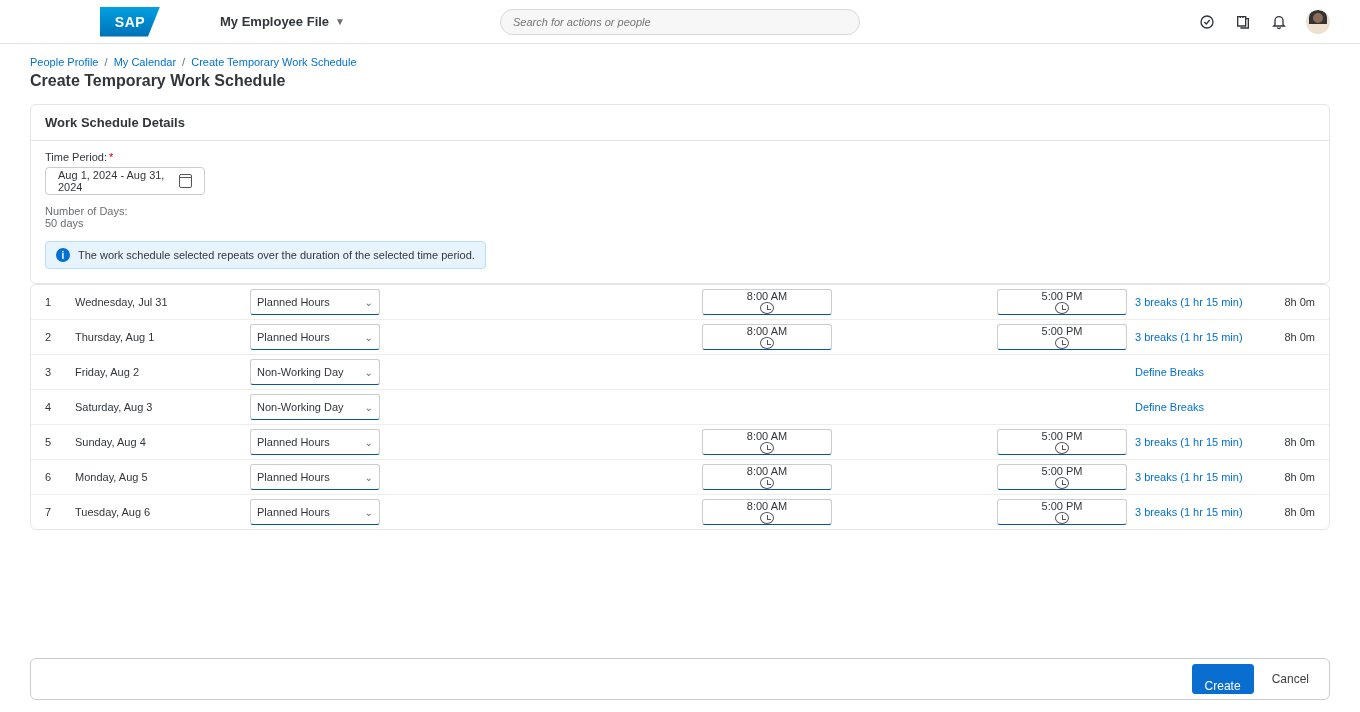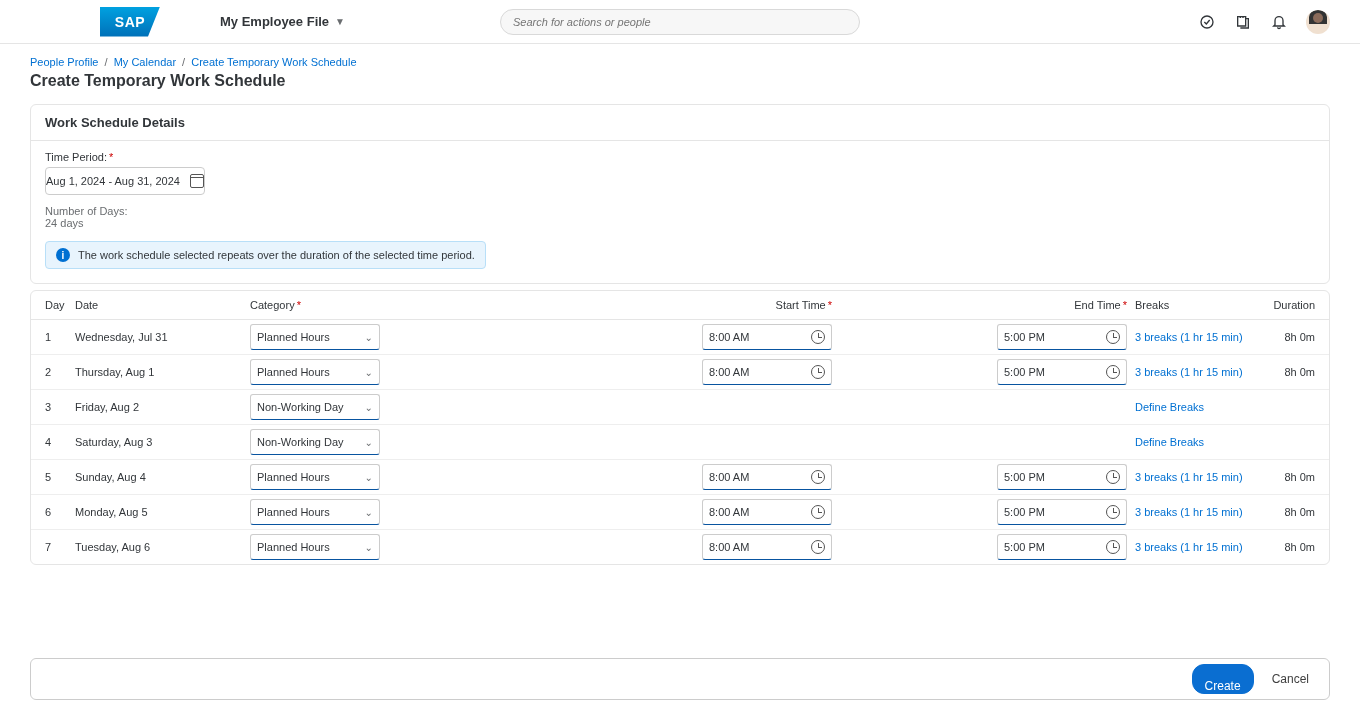--- a/index.html
+++ b/index.html
@@ -117,37 +117,37 @@
       font-size: 16px;
       font-weight: bold;
       padding: 0 30px 14px;
     }
     
     
     .panel {
       background: #fff;
       border: 1px solid #e5e5e5;
       border-radius: 6px;
-      margin-bottom: 6px;
+      margin-bottom: 0;
     }
     .panel-title {
       font-size: 13px;
       font-weight: bold;
       padding: 10px 14px;
       border-bottom: 1px solid #e5e5e5;
     }
     .panel-body { padding: 10px 14px 14px; }
     .field-label { font-size: 11px; color: #32363a; margin-bottom: 4px; display: block; }
     .req { color: #c00; margin-left: 2px; }
     .date-input {
       border: 1px solid #ccc;
       border-radius: 4px;
       height: 28px;
       width: 160px;
-      padding: 0 0;
+      padding: 0 12px;
       display: flex;
       align-items: center;
       justify-content: space-between;
       font-size: 11px;
       background: #fff;
     }
     .muted { color: #6a6d70; font-size: 11px; }
     .days-line { margin-top: 10px; }
     .info-strip {
       margin-top: 12px;
@@ -219,20 +219,21 @@
       border: 1px solid #ccc;
       border-bottom: 1px solid #0854a0;
       border-radius: 3px;
       padding: 0 6px;
       display: inline-flex;
       align-items: center;
       justify-content: space-between;
       font-size: 11px;
       background: #fff;
       margin-left: auto;
+      flex-direction: column;
     }
     .link { color: #0070d2; cursor: pointer; }
     .clock {
       width: 14px; height: 14px;
       border: 1px solid #555; border-radius: 50%;
       position: relative;
       display:inline-block;
     }
     .clock::after {
       content:""; position:absolute; left:6px; top:2px; width:1px; height:5px; background:#555;
@@ -258,21 +259,21 @@
       border: 1px solid #ccc;
       border-radius: 6px;
       display:flex;
       align-items:center;
       justify-content:flex-end;
       padding: 0 12px;
       gap: 10px;
     }
     .btn-primary {
       background: #0a6ed1; color:#fff; border:1px solid #0a6ed1;
-      height: 18px; padding: 14px 12px; border-radius: 12px; font-size:12px; cursor:pointer;
+      height: 18px; padding: 14px 12px; border-radius: 3px; font-size:12px; cursor:pointer;
     }
     .btn-trans {
       background: transparent; color:#404040; border:none;
       height: 26px; padding: 0 8px; font-size:12px; cursor:pointer;
     }
     
     svg { display:block; }
   </style>
 </head>
 <body>
@@ -324,44 +325,31 @@
     <div class="panel-body">
       <span class="field-label">
         <span>Time Period:</span><span class="req">*</span>
       </span>
       <div class="date-input">
         <span>Aug 1, 2024 - Aug 31, 2024</span>
         <span class="cal-icon"></span>
       </div>
       <div class="days-line">
         <div class="muted">Number of Days:</div>
-        <div class="muted">24 days</div>
+        <div class="muted">50 days</div>
       </div>
       <div class="info-strip">
         <span class="info-i">i</span>
         <span>The work schedule selected repeats over the duration of the selected time period.</span>
       </div>
     </div>
   </div>
 
   <div class="panel pattern-panel">
     <div class="panel-body">
-      <div class="tbl-header">
-        <div class="c-day">Day</div>
-        <div class="c-date">Date</div>
-        <div class="c-cat"><span>Category</span><span class="req">*</span></div>
-        <div class="c-start">
-            <span class="ralign"><span>Start Time</span><span class="req">*</span></span>
-          </div>
-        <div class="c-end">
-            <span class="ralign"><span>End Time</span><span class="req">*</span></span>
-          </div>
-        <div class="c-breaks">Breaks</div>
-        <div class="c-dur">Duration</div>
-      </div>
       <div id="rows-container">
           <div class="row">
             <div class="c-day">1</div>
             <div class="c-date">Wednesday, Jul 31</div>
             <div class="c-cat">
               <div class="sel">
                 <span>Planned Hours</span>
                 <span class="chev">⌄</span>
               </div>
             </div>

